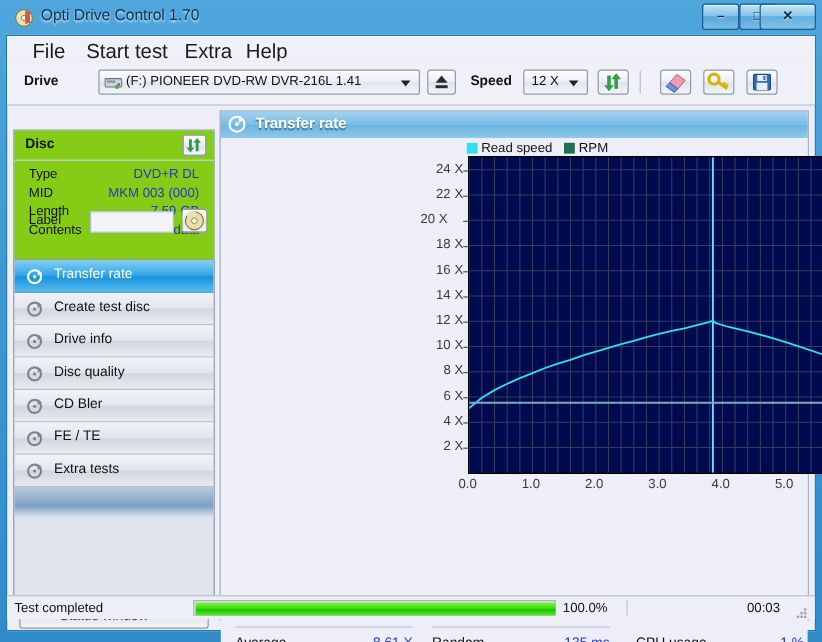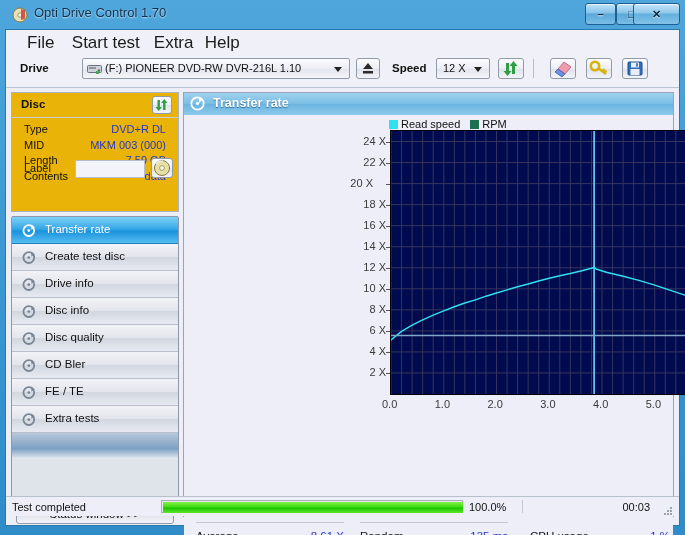--- a/index.html
+++ b/index.html
@@ -74,22 +74,22 @@
     background:linear-gradient(180deg,#fbfbff 0%,#eceef5 50%,#e2e5ee 51%,#f4f5fa 100%);
     box-sizing:border-box;cursor:pointer;}
   #speed-text{position:absolute;left:6px;top:3px;font-size:11px;color:#111;}
   #speed-arrow{position:absolute;right:7px;top:8px;
     border-left:4px solid transparent;border-right:4px solid transparent;border-top:5px solid #222;}
   #tb-sep{position:absolute;left:527px;top:8px;width:1px;height:19px;background:#b6bcc8;}
 
   
   #leftcol{position:absolute;left:5px;top:62px;width:168px;height:425px;}
   
-  #disc-panel{position:absolute;left:0;top:0;width:168px;height:120px;
-    background:#eab308;border:1px solid #aab3c4;box-sizing:border-box;}
+  #disc-panel{position:absolute;left:0;top:16px;width:168px;height:120px;
+    background:#84cc16;border:1px solid #aab3c4;box-sizing:border-box;}
   #disc-head{position:absolute;left:0;top:0;width:166px;height:24px;border-bottom:1px solid #c9cfdc;}
   #disc-title{position:absolute;left:9px;top:5px;font-weight:bold;font-size:11.5px;color:#111;}
   #disc-refresh{position:absolute;right:6px;top:3px;width:20px;height:18px;}
   .disc-row{position:absolute;left:0;width:166px;height:16px;}
   .disc-k{position:absolute;left:12px;top:0;font-size:11px;color:#111;}
   .disc-v{position:absolute;right:12px;top:0;font-size:11px;color:#2437c8;text-align:right;}
   #label-input{position:absolute;left:63px;top:189px-124px;width:70px;height:18px;
     border:1px solid #b6bcca;background:#f3f3fb;box-sizing:border-box;}
   #label-disc-btn{position:absolute;left:139px;top:65px;width:22px;height:20px;}
 
@@ -197,21 +197,21 @@
 
       <div id="drive-combo">
         <span id="drive-icon">
           <svg width="15" height="14" viewBox="0 0 15 14">
             <rect x="0.5" y="3.5" width="14" height="7" rx="1" fill="#cfd4dc" stroke="#6b7280"></rect>
             <rect x="2" y="5" width="7" height="2" fill="#8e96a4"></rect>
             <circle cx="12" cy="8.5" r="1.2" fill="#5a6472"></circle>
             <path d="M9 9 l3 0 l0 3 l-3 0 z" fill="#3fa34d" opacity=".9"></path>
           </svg>
         </span>
-        <span id="drive-text">(F:)  PIONEER DVD-RW  DVR-216L 1.10</span>
+        <span id="drive-text">(F:)  PIONEER DVD-RW  DVR-216L 1.41</span>
         <span id="drive-arrow"></span>
       </div>
 
       <div class="tbtn" style="left:350px;top:7px;width:24px;height:21px;">
         <svg width="22" height="19" viewBox="0 0 22 19">
           <polygon points="11,4 16,10 6,10" fill="#2b2b2b"></polygon>
           <rect x="6" y="12" width="10" height="2.5" fill="#2b2b2b"></rect>
         </svg>
       </div>
 
@@ -313,28 +313,20 @@
               </svg></span>
             <span class="nav-lbl">Create test disc</span>
           </div>
           <div class="nav-item">
             <span class="nav-ico"><svg width="15" height="15" viewBox="0 0 15 15">
                 <circle cx="6.8" cy="7.6" r="5.4" fill="none" stroke="#7a8694" stroke-width="1.8"></circle>
                 <circle cx="6.8" cy="7.6" r="1.4" fill="#7a8694"></circle>
                 <path d="M9.4 1.6 l3.4 2.6 l-3.4 2.6 z" fill="#7a8694"></path>
               </svg></span>
             <span class="nav-lbl">Drive info</span>
-          </div>
-          <div class="nav-item">
-            <span class="nav-ico"><svg width="15" height="15" viewBox="0 0 15 15">
-                <circle cx="6.8" cy="7.6" r="5.4" fill="none" stroke="#7a8694" stroke-width="1.8"></circle>
-                <circle cx="6.8" cy="7.6" r="1.4" fill="#7a8694"></circle>
-                <path d="M9.4 1.6 l3.4 2.6 l-3.4 2.6 z" fill="#7a8694"></path>
-              </svg></span>
-            <span class="nav-lbl">Disc info</span>
           </div>
           <div class="nav-item">
             <span class="nav-ico"><svg width="15" height="15" viewBox="0 0 15 15">
                 <circle cx="6.8" cy="7.6" r="5.4" fill="none" stroke="#7a8694" stroke-width="1.8"></circle>
                 <circle cx="6.8" cy="7.6" r="1.4" fill="#7a8694"></circle>
                 <path d="M9.4 1.6 l3.4 2.6 l-3.4 2.6 z" fill="#7a8694"></path>
               </svg></span>
             <span class="nav-lbl">Disc quality</span>
           </div>
           <div class="nav-item">

